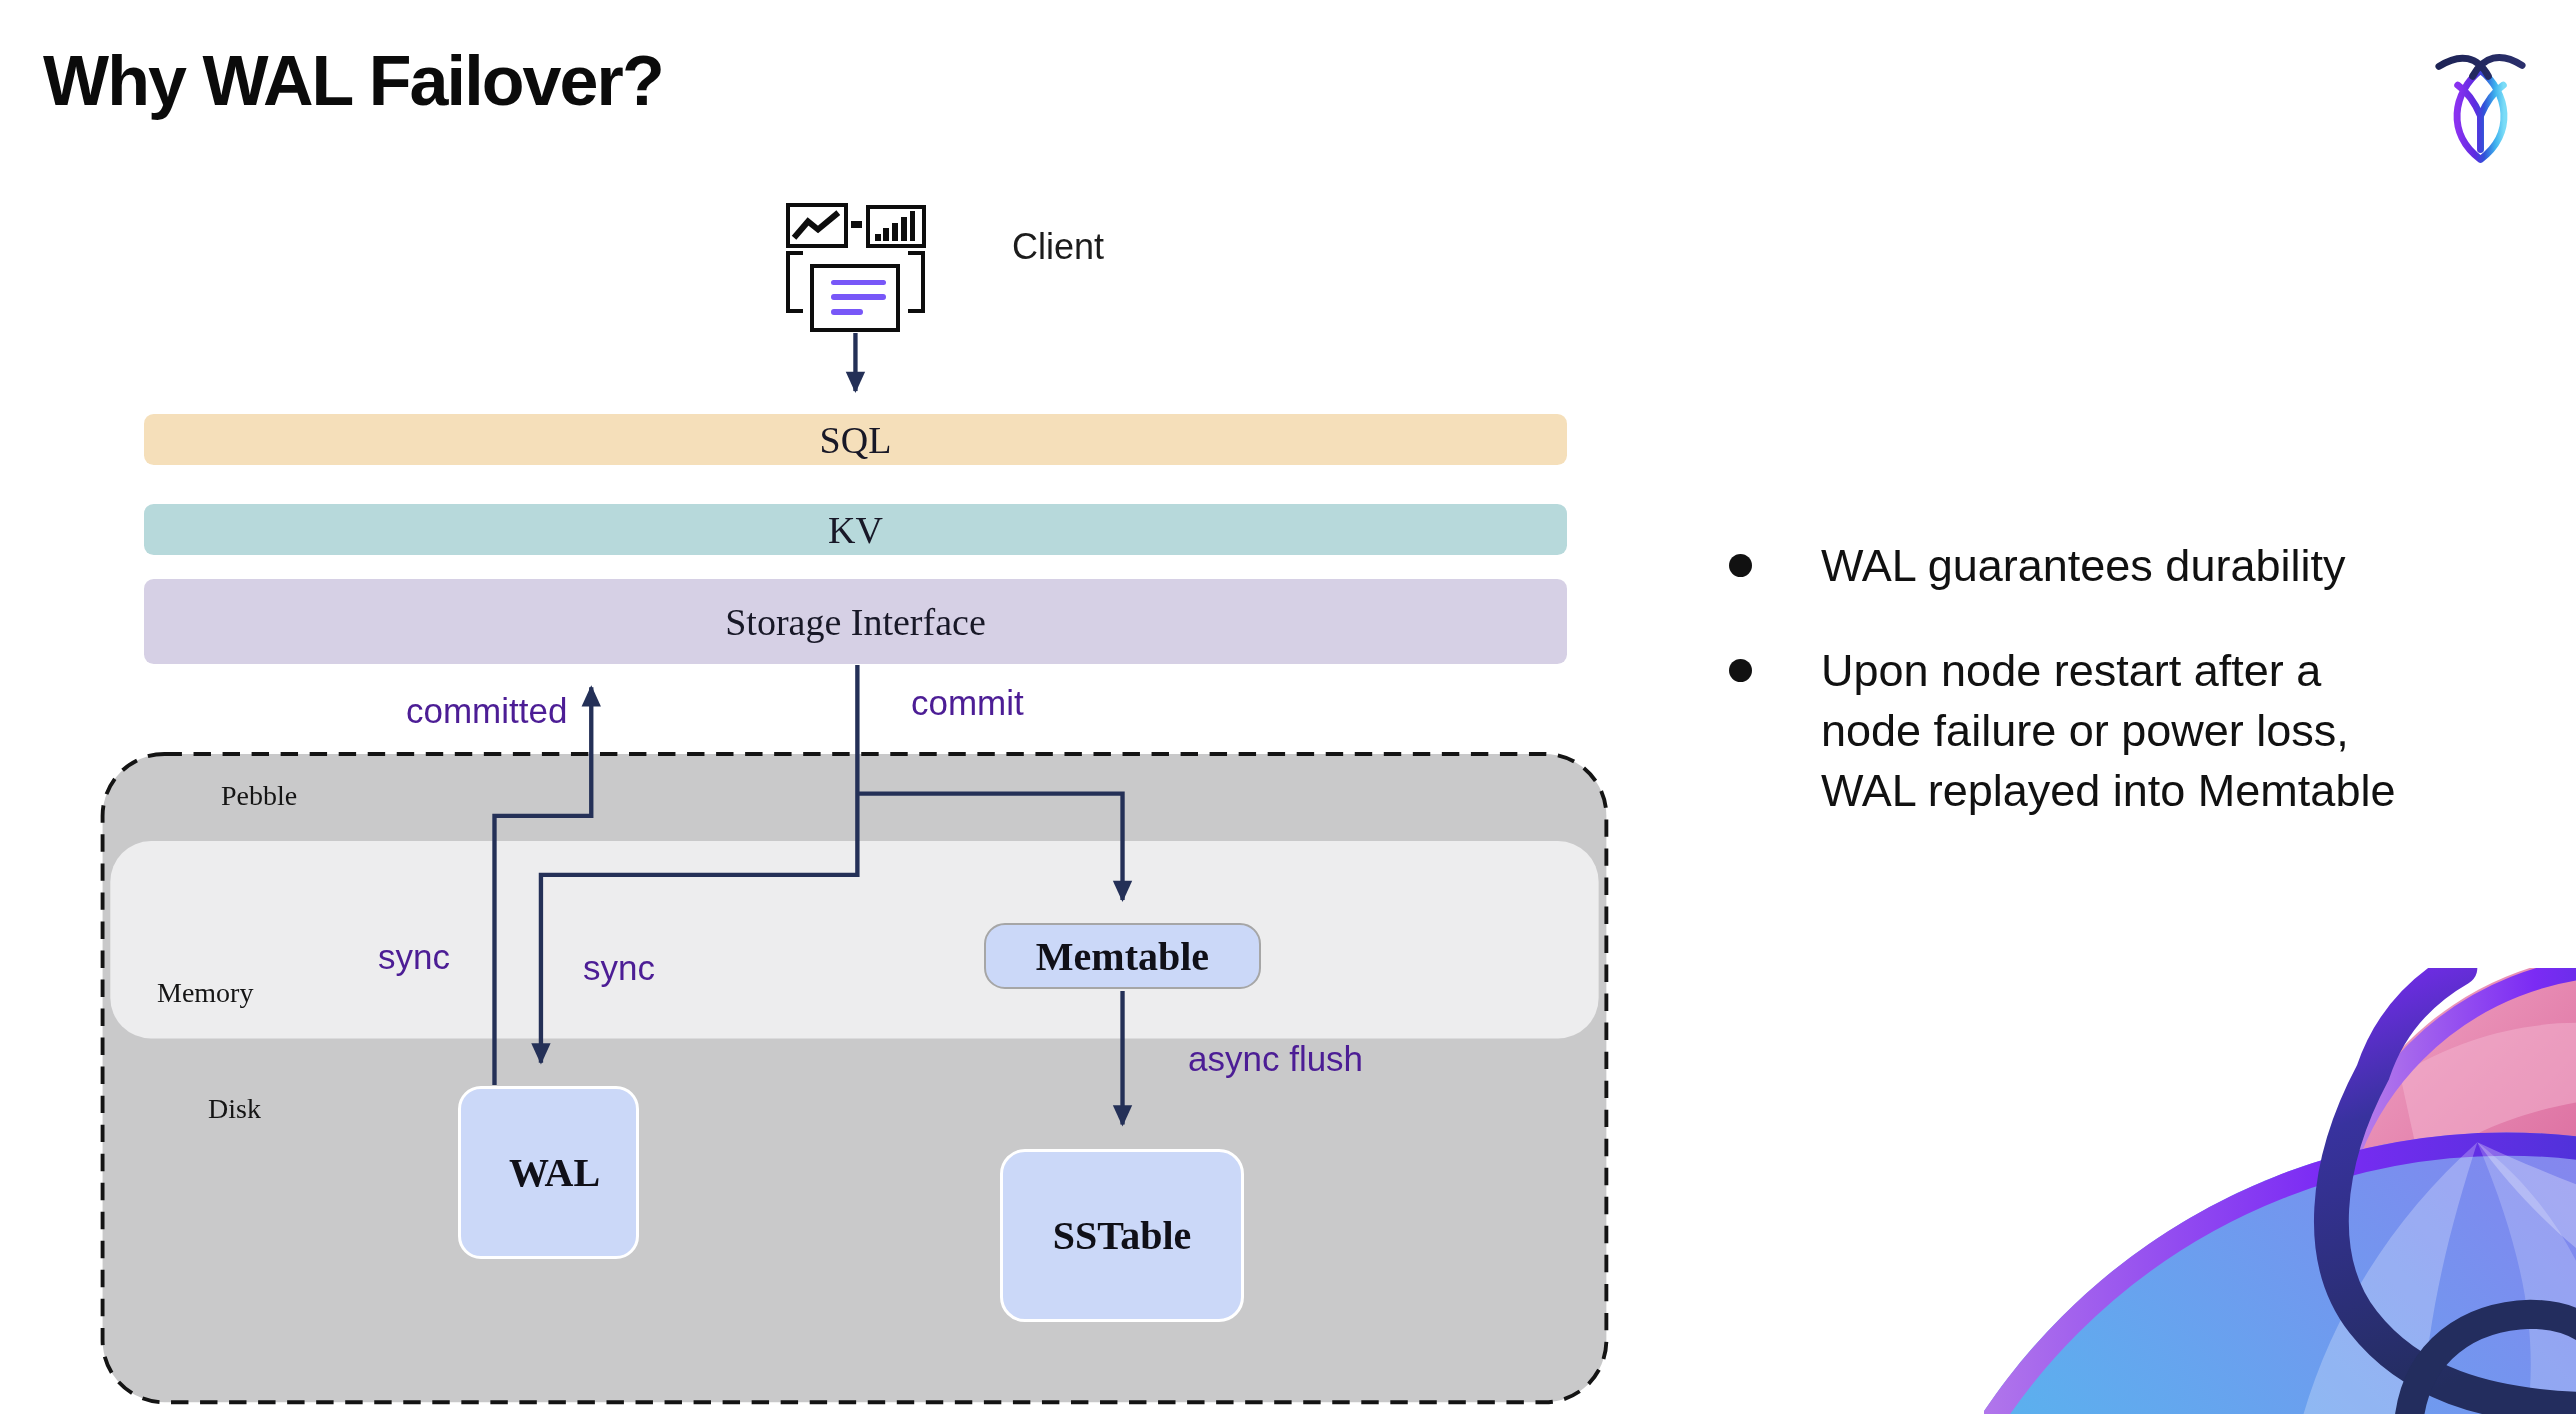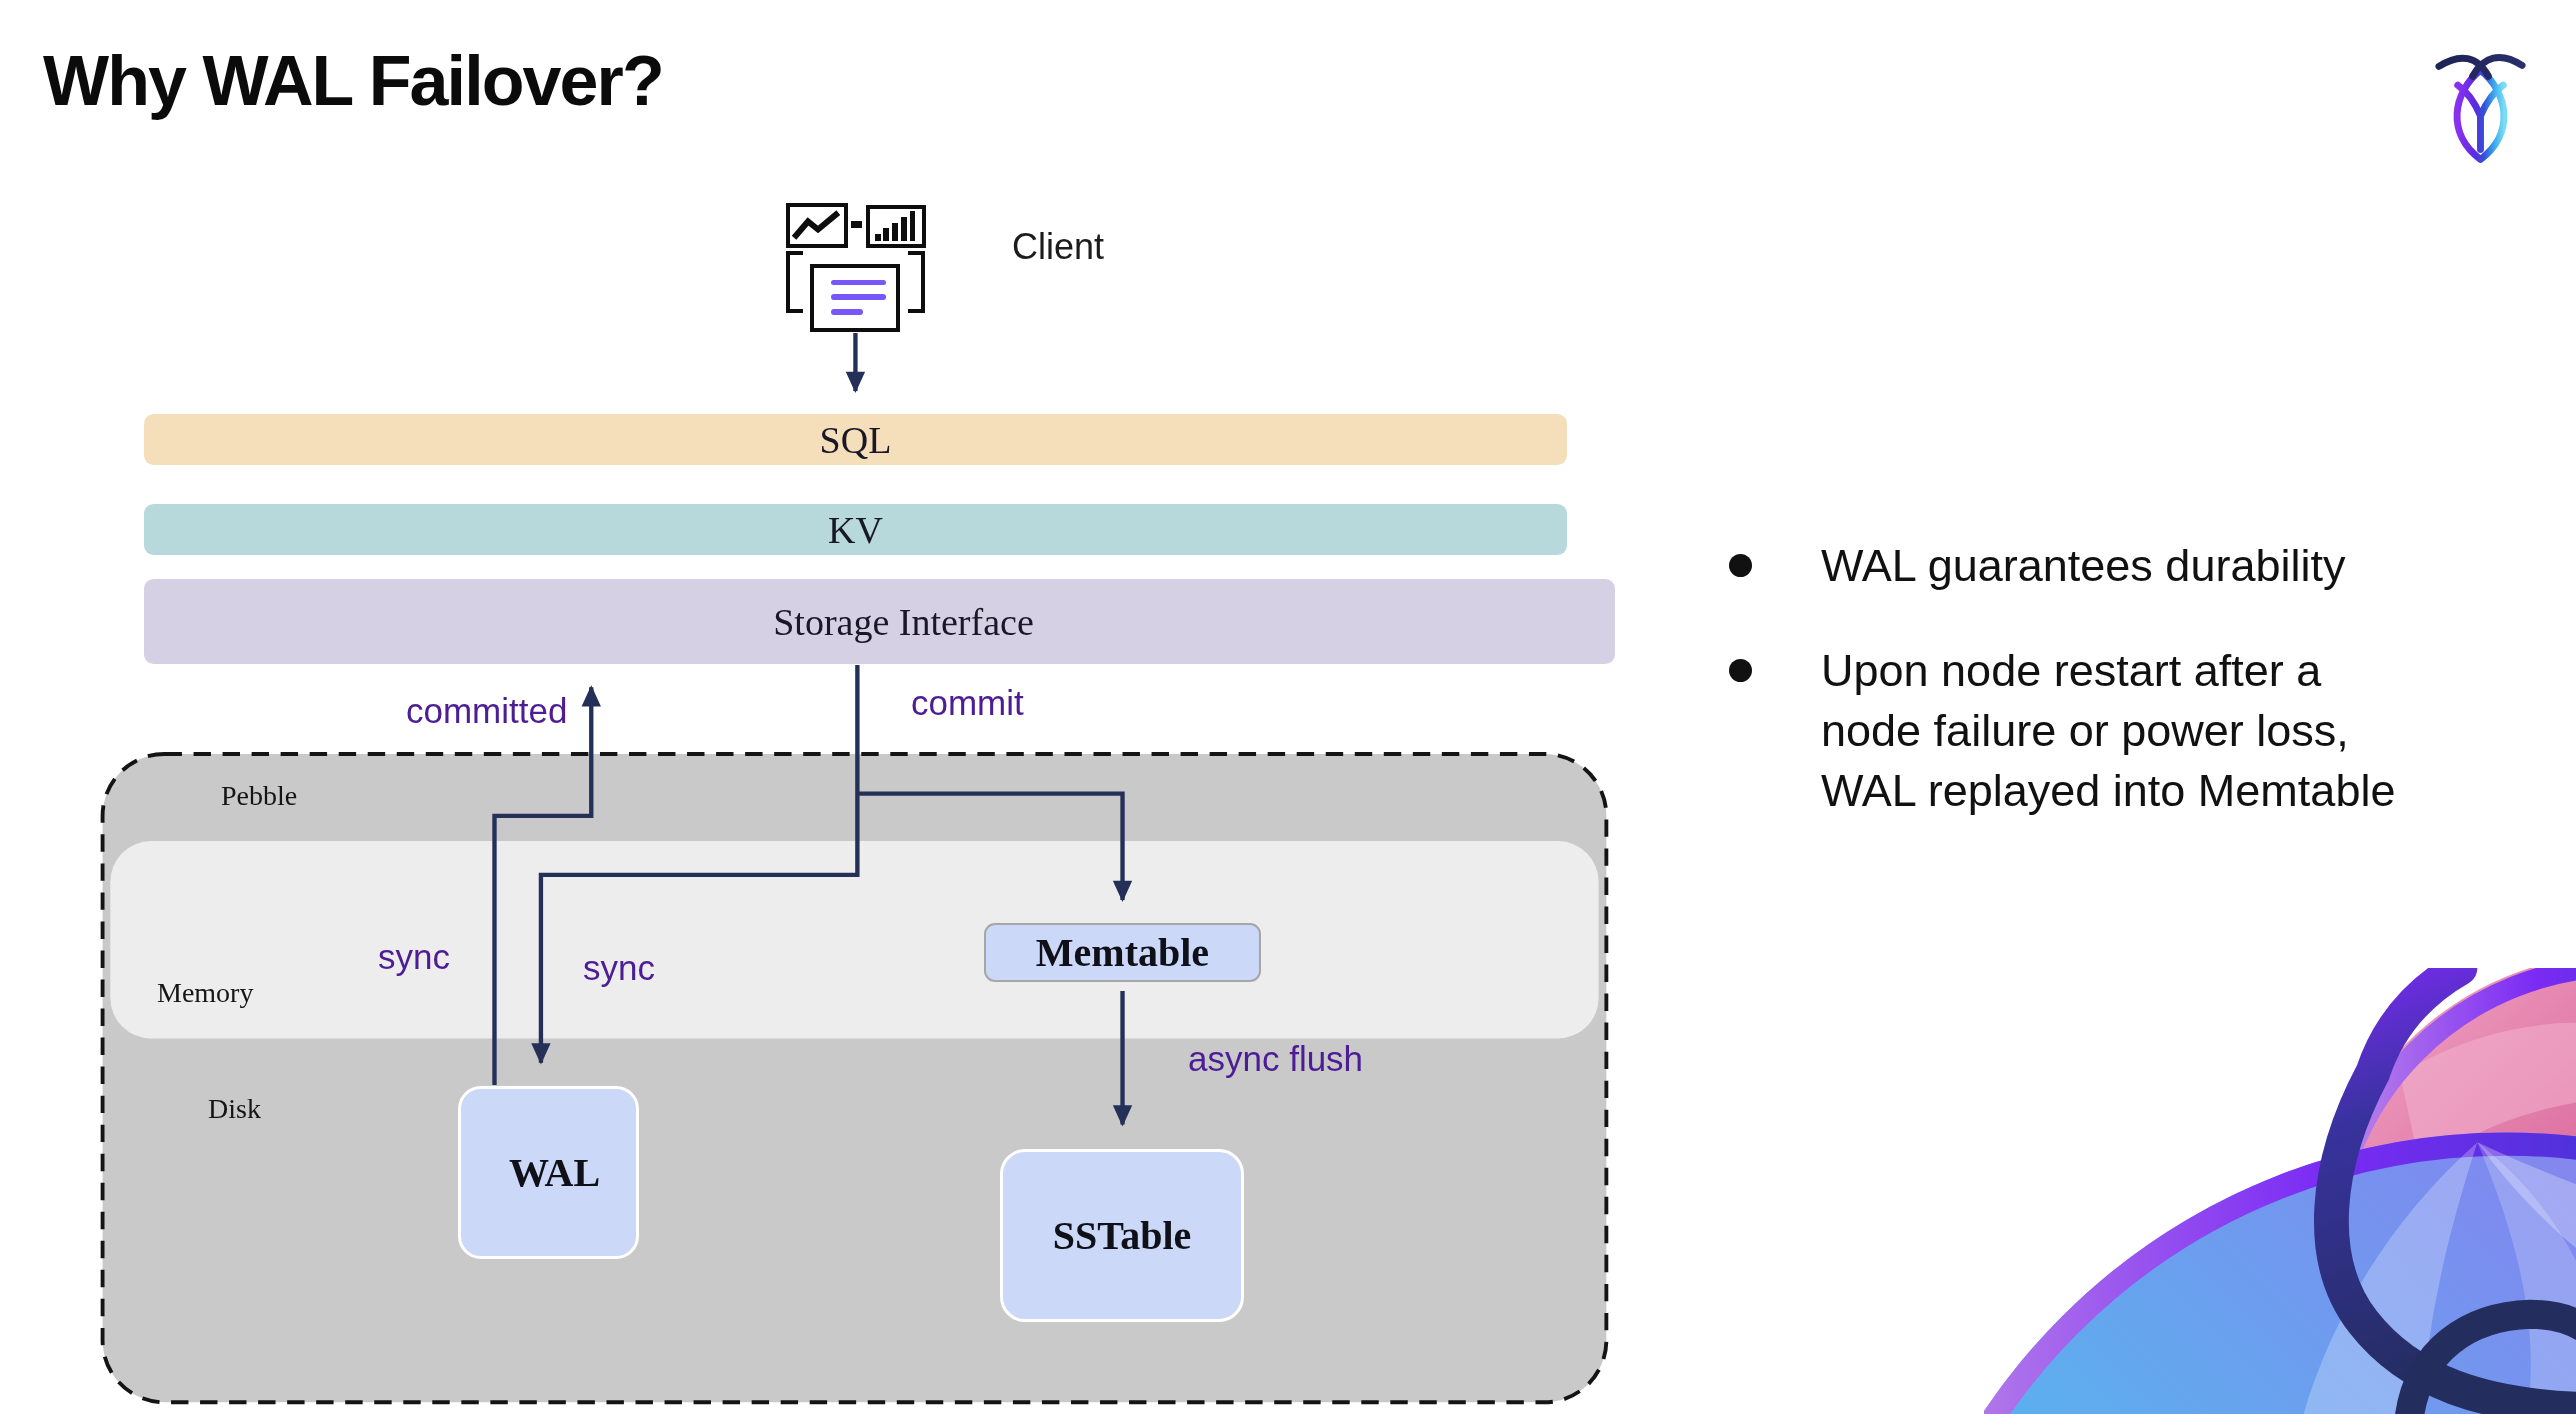--- a/index.html
+++ b/index.html
@@ -32,21 +32,21 @@
   .doc i:nth-child(2){top:26px;width:55px;}
   .doc i:nth-child(3){top:41px;width:32px;}
   .client-label{position:absolute;left:1012px;top:226px;font-size:36px;color:#1c1c1c;}
 
   
   .bar{position:absolute;left:144px;width:1423px;border-radius:9.7px;text-align:center;
        font-family:"Liberation Serif",serif;font-size:38px;color:#181827;
        display:flex;align-items:center;justify-content:center;z-index:3;}
   .bar-sql{top:414px;height:51px;background:#F5DFBA;}
   .bar-kv{top:504px;height:51px;background:#B7D9DB;}
-  .bar-storage{top:579px;height:85px;background:#D6D0E5;padding-left:48px;}
+  .bar-storage{top:579px;height:85px;background:#D6D0E5;}
 
   
   #diagram{position:absolute;left:0;top:0;z-index:1;}
 
   
   .lbl-serif{position:absolute;font-family:"Liberation Serif",serif;
              font-size:28px;color:#151515;z-index:4;}
   .lbl-pebble{left:221px;top:780px;}
   .lbl-memory{left:157px;top:977px;}
   .lbl-disk{left:208px;top:1093px;}
@@ -56,22 +56,22 @@
   .lbl-committed{left:406px;top:691px;}
   .lbl-commit{left:911px;top:683px;}
   .lbl-sync-left{left:378px;top:937px;}
   .lbl-sync-right{left:583px;top:948px;}
   .lbl-async{left:1188px;top:1039px;}
 
   
   .cbox{position:absolute;background:#CBD8F8;box-sizing:border-box;z-index:4;
         font-family:"Liberation Serif",serif;font-weight:700;color:#101018;
         display:flex;align-items:center;justify-content:center;}
-  .box-memtable{left:984px;top:923px;width:277px;height:59px;border:2.9px solid #A6A6A6;
-                border-radius:11px;font-size:40px;}
+  .box-memtable{left:984px;top:923px;width:277px;height:66px;border:2.9px solid #A6A6A6;
+                border-radius:21px;font-size:40px;}
   .box-wal{left:458px;top:1086px;width:181px;height:173px;border:3.9px solid #ffffff;
            border-radius:23px;font-size:40px;padding-left:12px;}
   .box-sstable{left:1000px;top:1149px;width:244px;height:173px;border:3.9px solid #ffffff;
                border-radius:25px;font-size:40px;}
 
   
   .bullets{position:absolute;left:1715px;top:528px;width:764px;margin:8px;padding:0;
            list-style:none;z-index:4;}
   .bullets li{position:relative;padding-left:98px;margin-bottom:45px;
               font-size:45px;line-height:60px;color:#111111;white-space:pre-line;}

